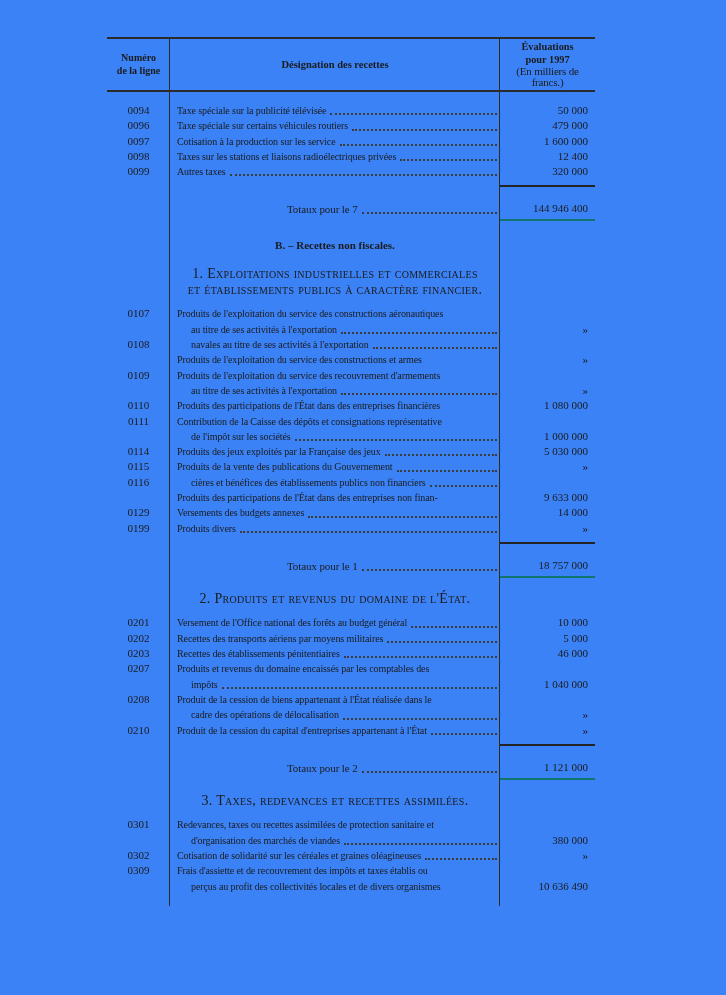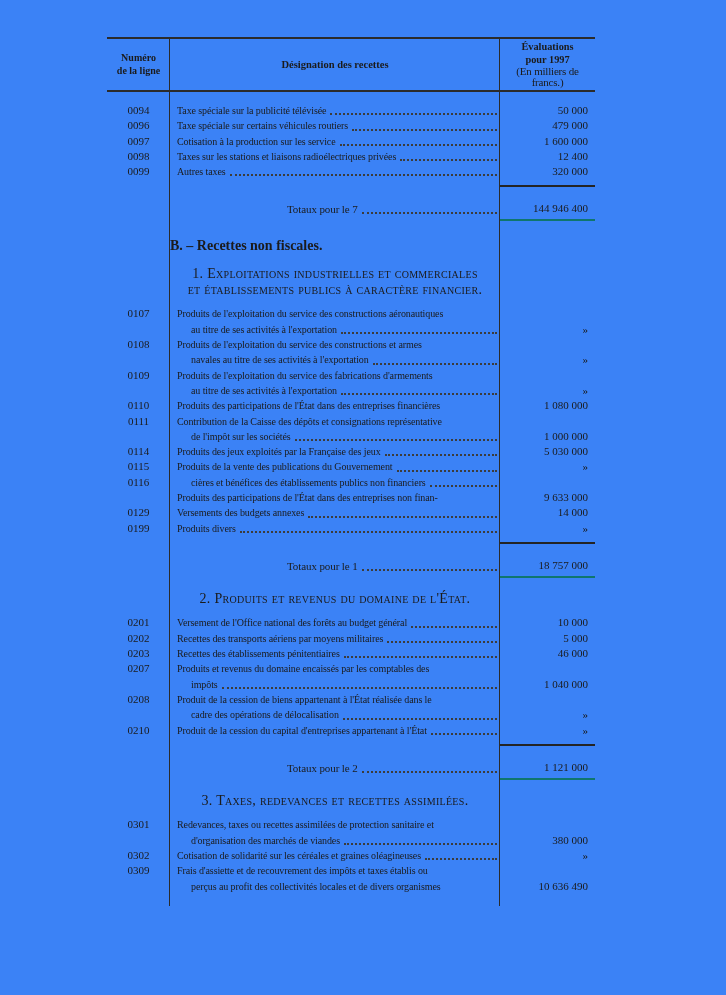--- a/index.html
+++ b/index.html
@@ -82,22 +82,22 @@
   .total-line { padding-left: 110px; font-size: 11px; }
   .row-total .c-amt {
     height: 36px;
     border-top: 2px solid #242424;
     border-bottom: 2px solid #0f766e;
     padding-bottom: 3px;
   }
 
   .section-bold {
     margin: 17px 0 0 63px; width: 330px;
-    text-align: left; font-weight: bold;
-    font-size: 14px; line-height: 15px;
+    text-align: center; font-weight: bold;
+    font-size: 11px; line-height: 15px;
   }
   .section-caps {
     margin: 13px 0 9px 63px; width: 330px;
     text-align: center;
     font-variant: small-caps;
     font-size: 14px; line-height: 15.5px;
     letter-spacing: 0.3px;
   }
 </style>
 </head>
@@ -208,37 +208,37 @@
               <span class="dots"></span>
             </div>
           </div>
           <div class="c-amt">
             <span class="amt-text">»</span>
           </div>
         </div>
         <div class="row row-item">
           <div class="c-num">0108</div>
           <div class="c-desig">
+            <div class="line indent">
+              <span class="txt">navales au titre de ses activités à l'exportation</span>
+              <span class="dots"></span>
+            </div>
             <div class="line">
               <span class="txt">Produits de l'exploitation du service des constructions et armes</span>
             </div>
-            <div class="line indent">
-              <span class="txt">navales au titre de ses activités à l'exportation</span>
-              <span class="dots"></span>
-            </div>
           </div>
           <div class="c-amt">
             <span class="amt-text">»</span>
           </div>
         </div>
         <div class="row row-item">
           <div class="c-num">0109</div>
           <div class="c-desig">
             <div class="line">
-              <span class="txt">Produits de l'exploitation du service des fabrications d'armements</span>
+              <span class="txt">Produits de l'exploitation du service des recouvrement d'armements</span>
             </div>
             <div class="line indent">
               <span class="txt">au titre de ses activités à l'exportation</span>
               <span class="dots"></span>
             </div>
           </div>
           <div class="c-amt">
             <span class="amt-text">»</span>
           </div>
         </div>

